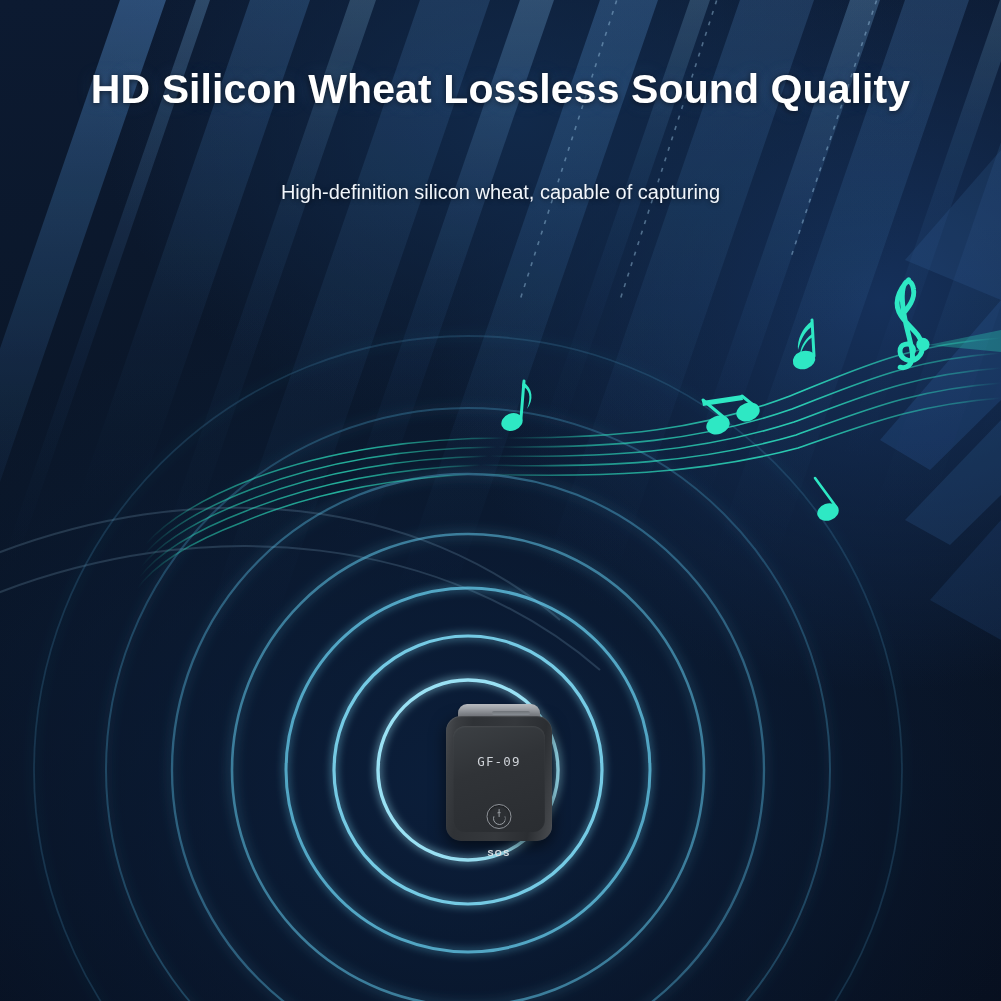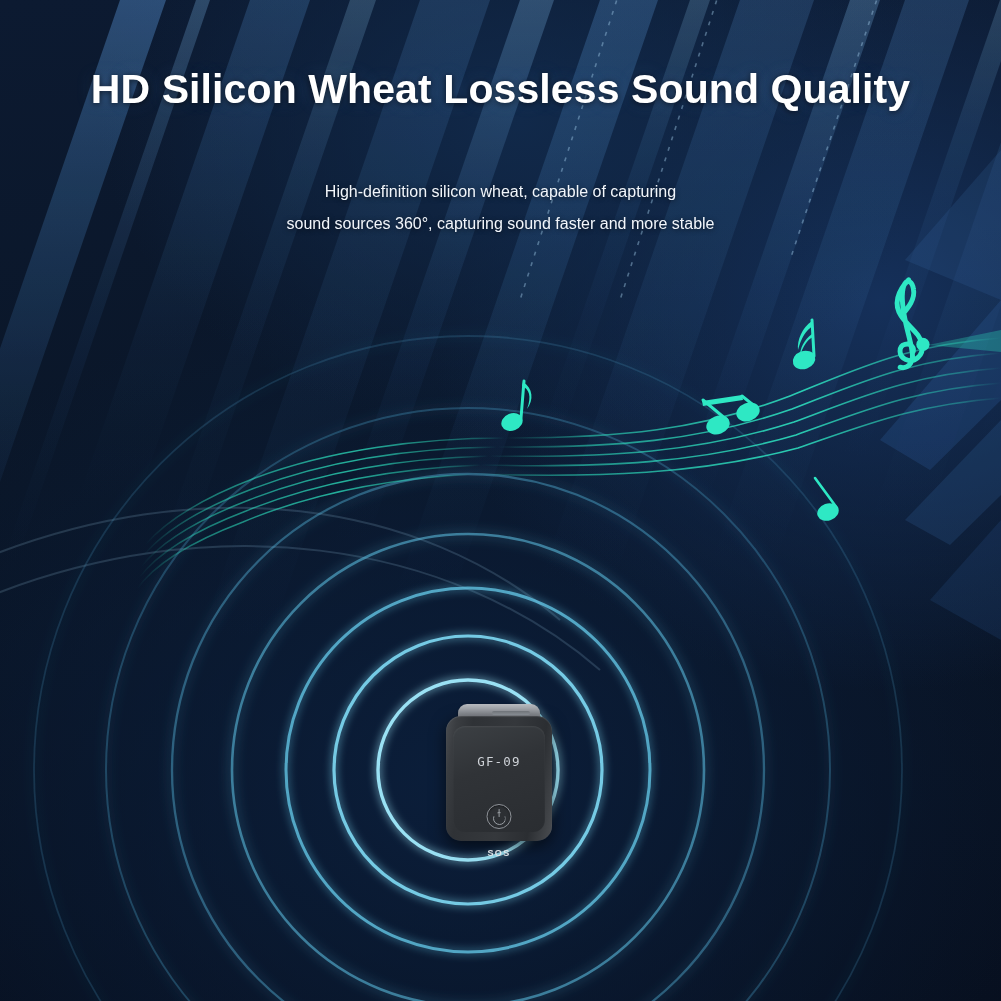--- a/index.html
+++ b/index.html
@@ -22,21 +22,21 @@
   .staff{}
   .notes{}
   .headline{
     position:absolute;left:0;right:0;top:66px;text-align:center;
     color:#ffffff;font-size:41px;font-weight:bold;letter-spacing:.1px;
     text-shadow:0 1px 6px rgba(0,0,0,.65), 0 0 18px rgba(120,180,255,.18);
     white-space:nowrap;
   }
   .sub{
     position:absolute;left:0;right:0;top:176px;text-align:center;
-    color:#f2f6fb;font-size:16px;line-height:32px;font-weight:400;
+    color:#f2f6fb;font-size:20px;line-height:32px;font-weight:400;
     text-shadow:0 1px 5px rgba(0,0,0,.6);
   }
   .sub span{display:block;}
   
   .device{
     position:absolute;left:446px;top:704px;width:106px;height:137px;
   }
   .dev-cap{
     position:absolute;left:12px;top:0;width:82px;height:22px;border-radius:9px 9px 4px 4px;
     background:linear-gradient(180deg,#b9bcc1 0%,#8d9197 42%,#6b6f75 100%);
@@ -253,21 +253,20 @@
 
     <g opacity=".85">
       <path d="M 928 345 L 1001 330 L 1001 352 Z" fill="#2ee8c4" opacity=".35"></path>
     </g>
   </svg>
 
   <div class="headline">HD Silicon Wheat Lossless Sound Quality</div>
 
   <div class="sub">
     <span>High-definition silicon wheat, capable of capturing</span>
-    <span>sound sources 360°, capturing sound faster and more stable</span>
   </div>
 
   <div class="device">
     <div class="dev-cap">
       <div class="dev-slot"></div>
     </div>
     <div class="dev-body">
       <div class="dev-face"></div>
       <div class="dev-label">GF-09</div>
       <div class="dev-btn"></div>

